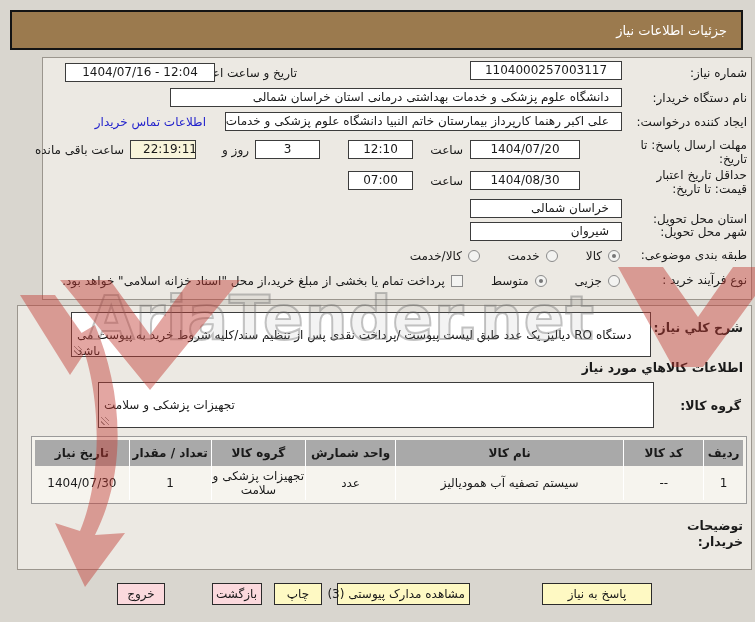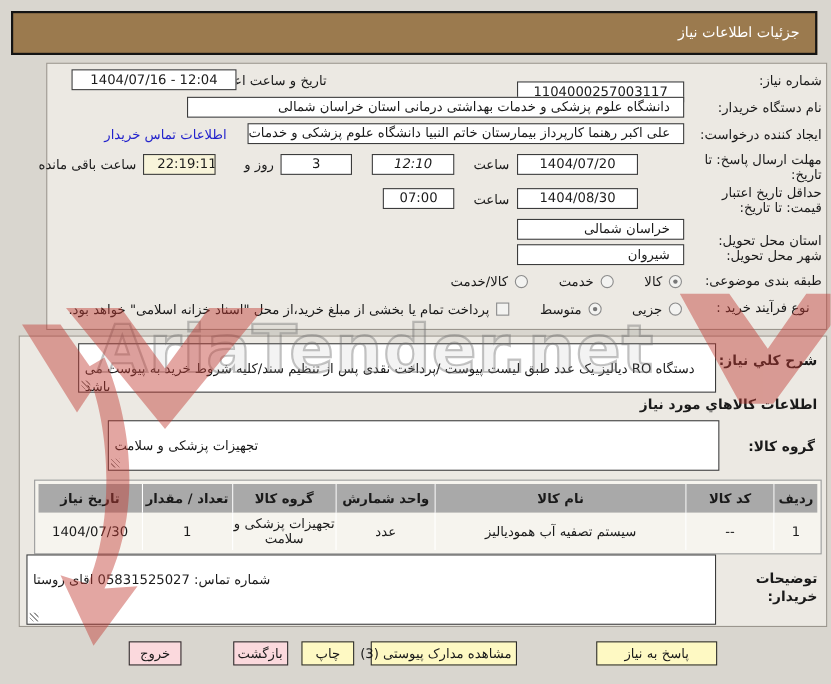--- a/index.html
+++ b/index.html
@@ -110,35 +110,35 @@
 
 <div id="stage">
 
   <div class="titlebar">
     <span>جزئیات اطلاعات نیاز</span>
   </div>
 
   <div id="panel-form" class="panel"></div>
 
   <div class="lbl" style="top:64px; right:8px;">شماره نیاز:</div>
-  <div class="field num" style="top:74px; right:133px; width:152px;">1104000257003117</div>
+  <div class="field num" style="top:61px; right:133px; width:152px;">1104000257003117</div>
   <div class="lbl" style="top:64px; right:458px;">تاریخ و ساعت اعلان عمومی:</div>
   <div class="field ltr" style="top:63px; right:540px; width:150px; text-align:center;">1404/07/16 - 12:04</div>
 
   <div class="lbl" style="top:89px; right:8px;">نام دستگاه خریدار:</div>
   <div class="field" style="top:88px; right:133px; width:452px;">دانشگاه علوم پزشکی و خدمات بهداشتی درمانی استان خراسان شمالی</div>
 
   <div class="lbl" style="top:113px; right:8px;">ایجاد کننده درخواست:</div>
   <div class="field" style="top:112px; right:133px; width:397px;">علی اکبر رهنما کارپرداز بیمارستان خاتم النبیا دانشگاه علوم پزشکی و خدمات بم</div>
   <div class="lbl link" style="top:113px; right:549px;">اطلاعات تماس خریدار</div>
 
   <div class="lbl2" style="top:138px; right:8px; width:118px;">مهلت ارسال پاسخ: تا تاریخ:</div>
   <div class="field num" style="top:140px; right:175px; width:110px;">1404/07/20</div>
   <div class="lbl" style="top:141px; right:292px;">ساعت</div>
-  <div class="field num" style="top:140px; right:342px; width:75px;font-style:italic;">12:10</div>
+  <div class="field num" style="top:140px; right:342px; width:65px;">12:10</div>
   <div class="field num" style="top:140px; right:435px; width:65px;">3</div>
   <div class="lbl" style="top:141px; right:506px;">روز و</div>
   <div class="field num timer" style="top:140px; right:559px; width:66px;">22:19:11</div>
   <div class="lbl" style="top:141px; right:631px;">ساعت باقی مانده</div>
 
   <div class="lbl2" style="top:168px; right:8px; width:122px;">حداقل تاریخ اعتبار قیمت: تا تاریخ:</div>
   <div class="field num" style="top:171px; right:175px; width:110px;">1404/08/30</div>
   <div class="lbl" style="top:172px; right:292px;">ساعت</div>
   <div class="field num" style="top:171px; right:342px; width:65px;">07:00</div>
 
@@ -152,21 +152,21 @@
     <span class="radio on"></span>
     <span class="opt-label">کالا</span>
     <span class="opt-gap"></span>
     <span class="radio"></span>
     <span class="opt-label">خدمت</span>
     <span class="opt-gap"></span>
     <span class="radio"></span>
     <span class="opt-label">کالا/خدمت</span>
   </div>
 
-  <div class="lbl" style="top:271px; right:19px;">نوع فرآیند خرید :</div>
+  <div class="lbl" style="top:271px; right:8px;">نوع فرآیند خرید :</div>
   <div class="optgroup" style="top:271px; right:135px;">
     <span class="radio"></span>
     <span class="opt-label">جزیی</span>
     <span class="opt-gap"></span>
     <span class="radio on"></span>
     <span class="opt-label">متوسط</span>
     <span class="opt-gap"></span>
     <span class="checkbox"></span>
     <span class="opt-label">پرداخت تمام یا بخشی از مبلغ خرید،از محل "اسناد خزانه اسلامی" خواهد بود.</span>
   </div>
@@ -202,24 +202,20 @@
         <div class="c1">--</div>
         <div class="c2">سیستم تصفیه آب همودیالیز</div>
         <div class="c3">عدد</div>
         <div class="c4">تجهیزات پزشکی و سلامت</div>
         <div class="c5">1</div>
         <div class="c6" style="direction:ltr;">1404/07/30</div>
       </div>
     </div>
 
     <div class="lbl2 boldlbl" style="top:212px; right:8px; width:62px; text-align:right; line-height:16px;">توضیحات خریدار:</div>
-    <div class="tarea" style="top:198px; right:100px; width:627px; height:64px;">
-      <span class="txt">شماره تماس: 05831525027 اقای روستا</span>
-      <span class="rs"></span>
-    </div>
   </div>
 
   <div class="btn green" style="right:103px; width:110px;">پاسخ به نیاز</div>
   <div class="btn green" style="right:285px; width:133px;">مشاهده مدارک پیوستی (3)</div>
   <div class="btn green" style="right:433px; width:48px;">چاپ</div>
   <div class="btn pink" style="right:493px; width:50px;">بازگشت</div>
   <div class="btn pink" style="right:590px; width:48px;">خروج</div>
 
   <div id="watermark">
     <div id="wm-text">AriaTender.net</div>

